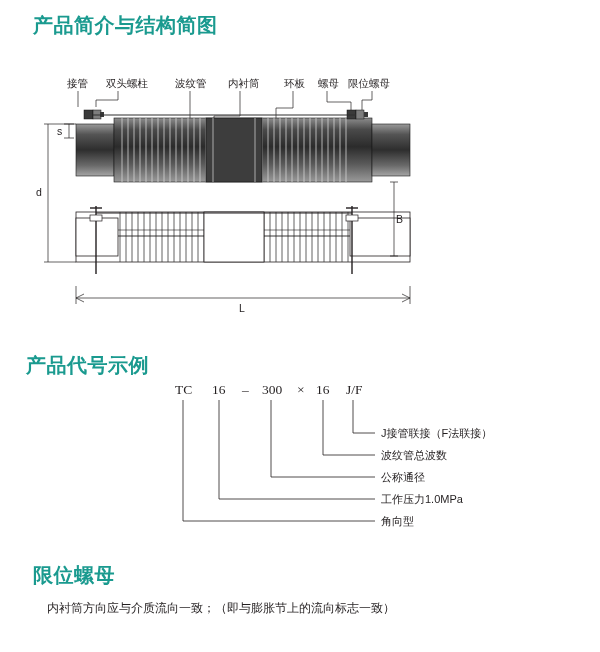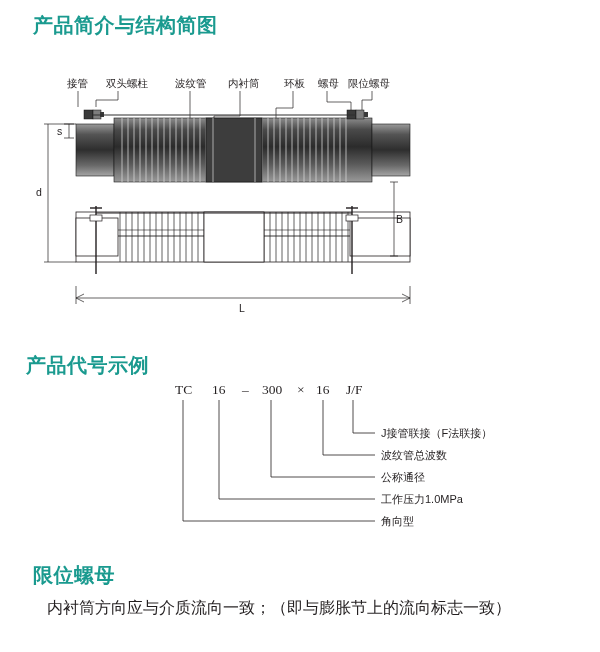--- a/index.html
+++ b/index.html
@@ -65,21 +65,21 @@
     font-size: 11px;
     fill: #231f20;
   }
 
   
   #install-notes {
     position: absolute;
     left: 47px;
     top: 598px;
     width: 520px;
-    font-size: 16px;
+    font-size: 12px;
     line-height: 20px;
     color: #231f20;
   }
   #install-notes div { white-space: nowrap; }
 </style>
 </head>
 <body>
 
 <div id="title-1" class="section-title">产品简介与结构简图</div>
 <div id="title-2" class="section-title">产品代号示例</div>

